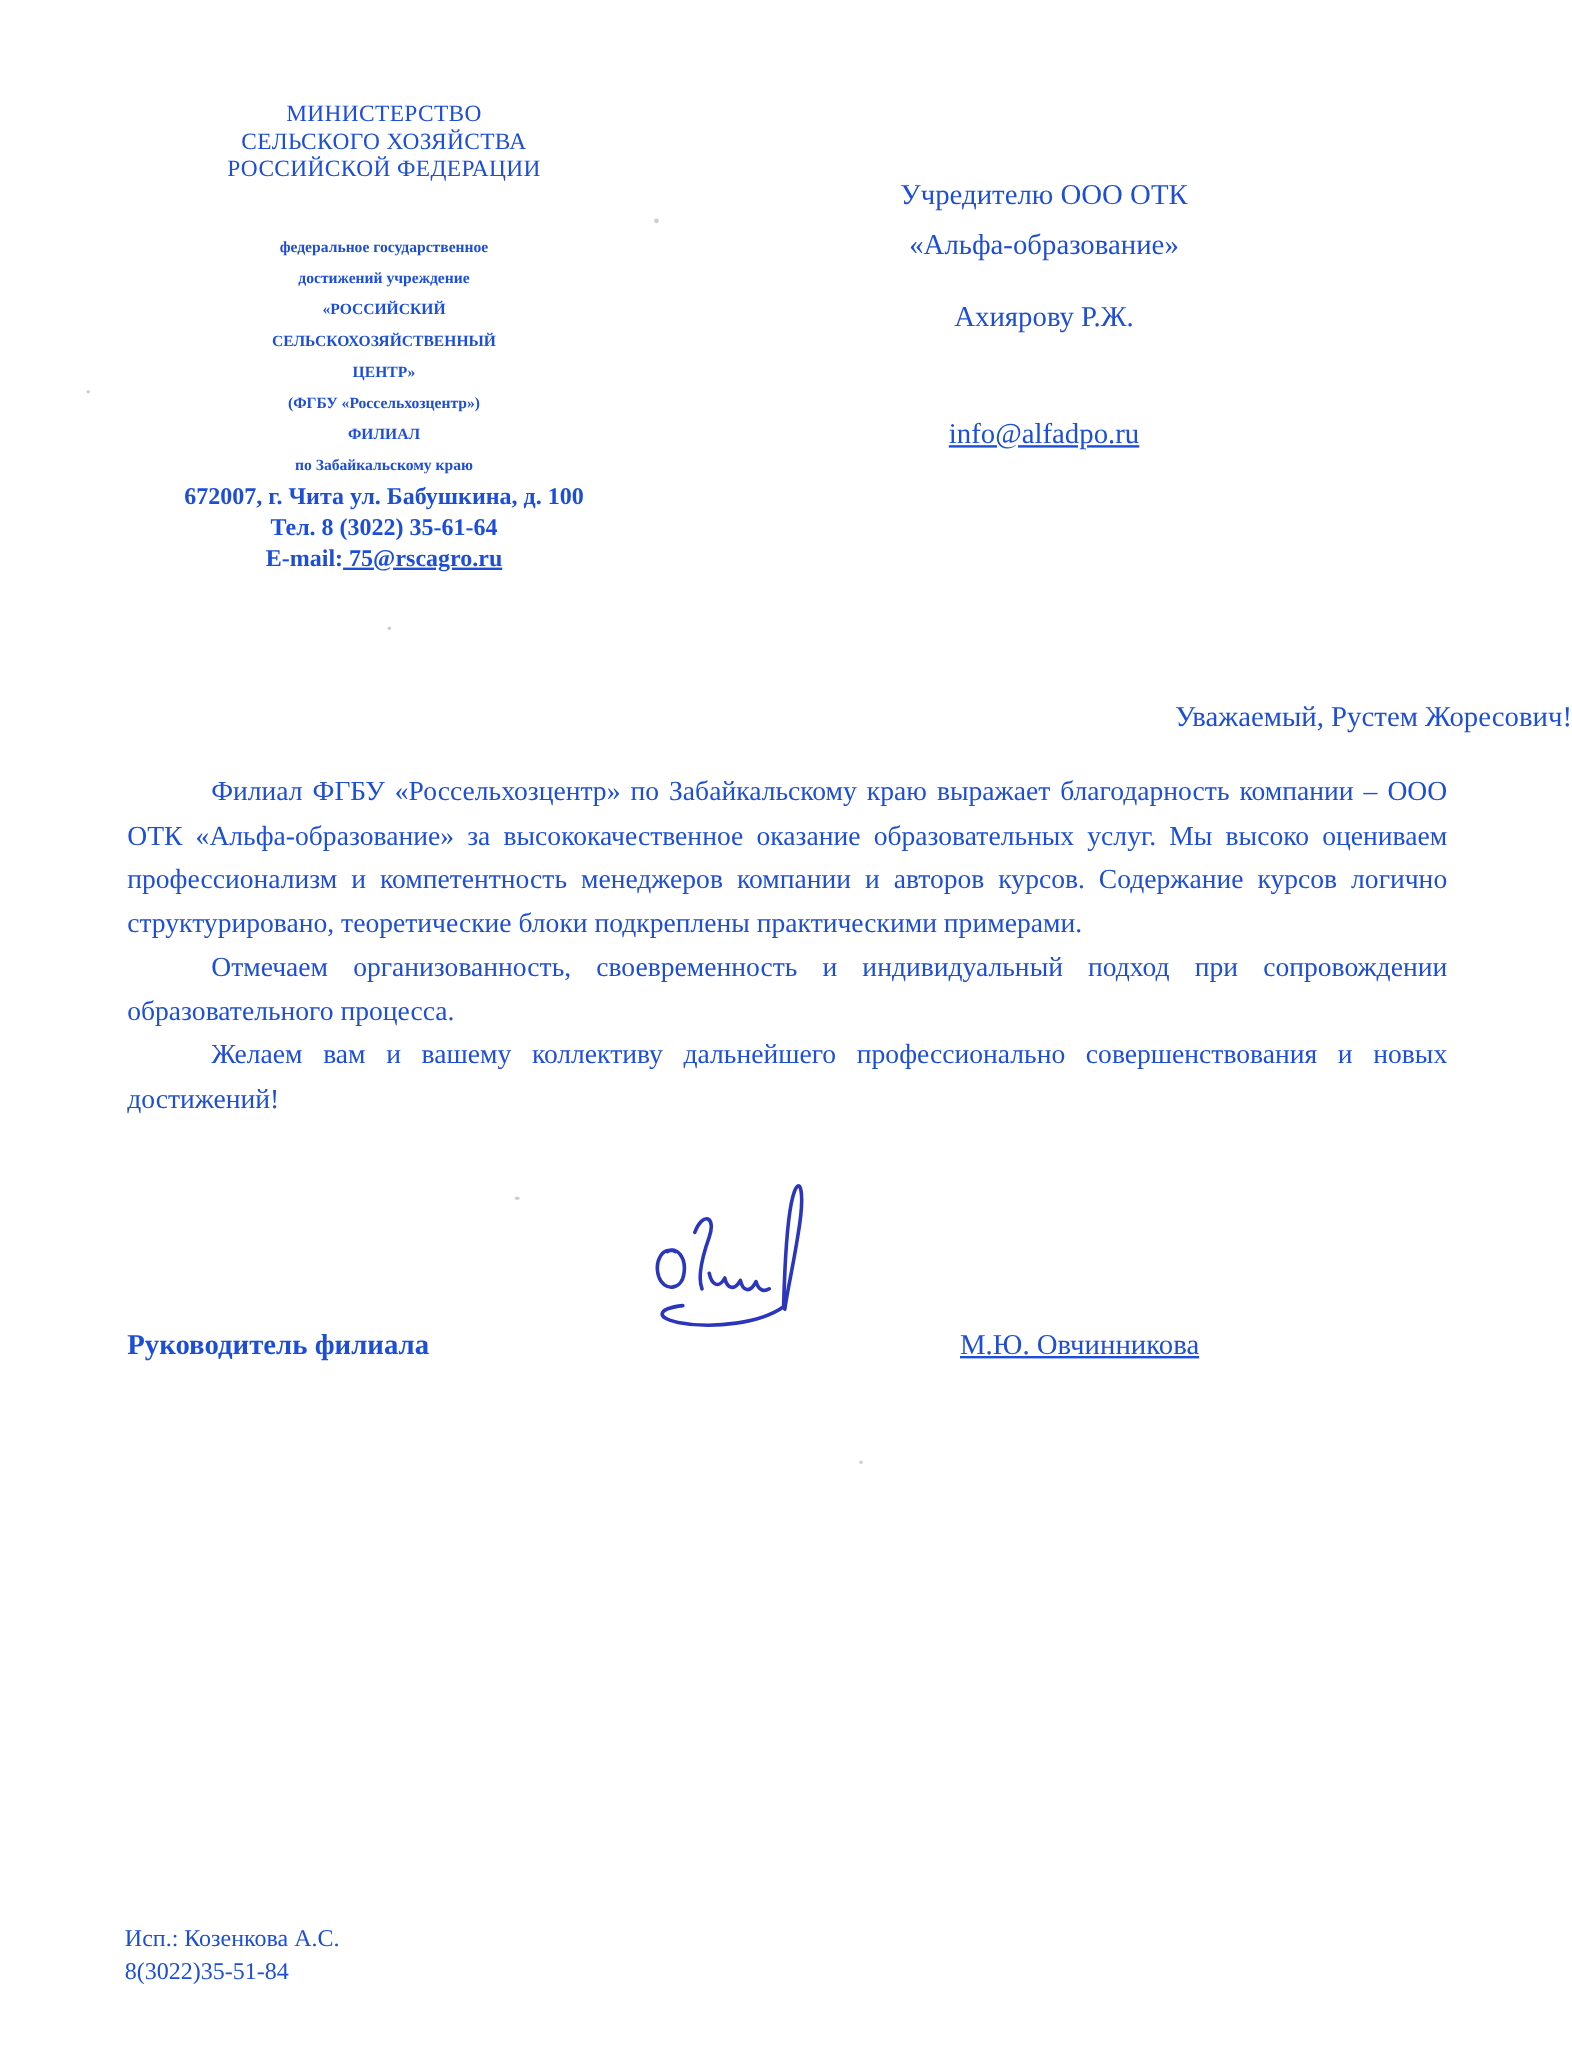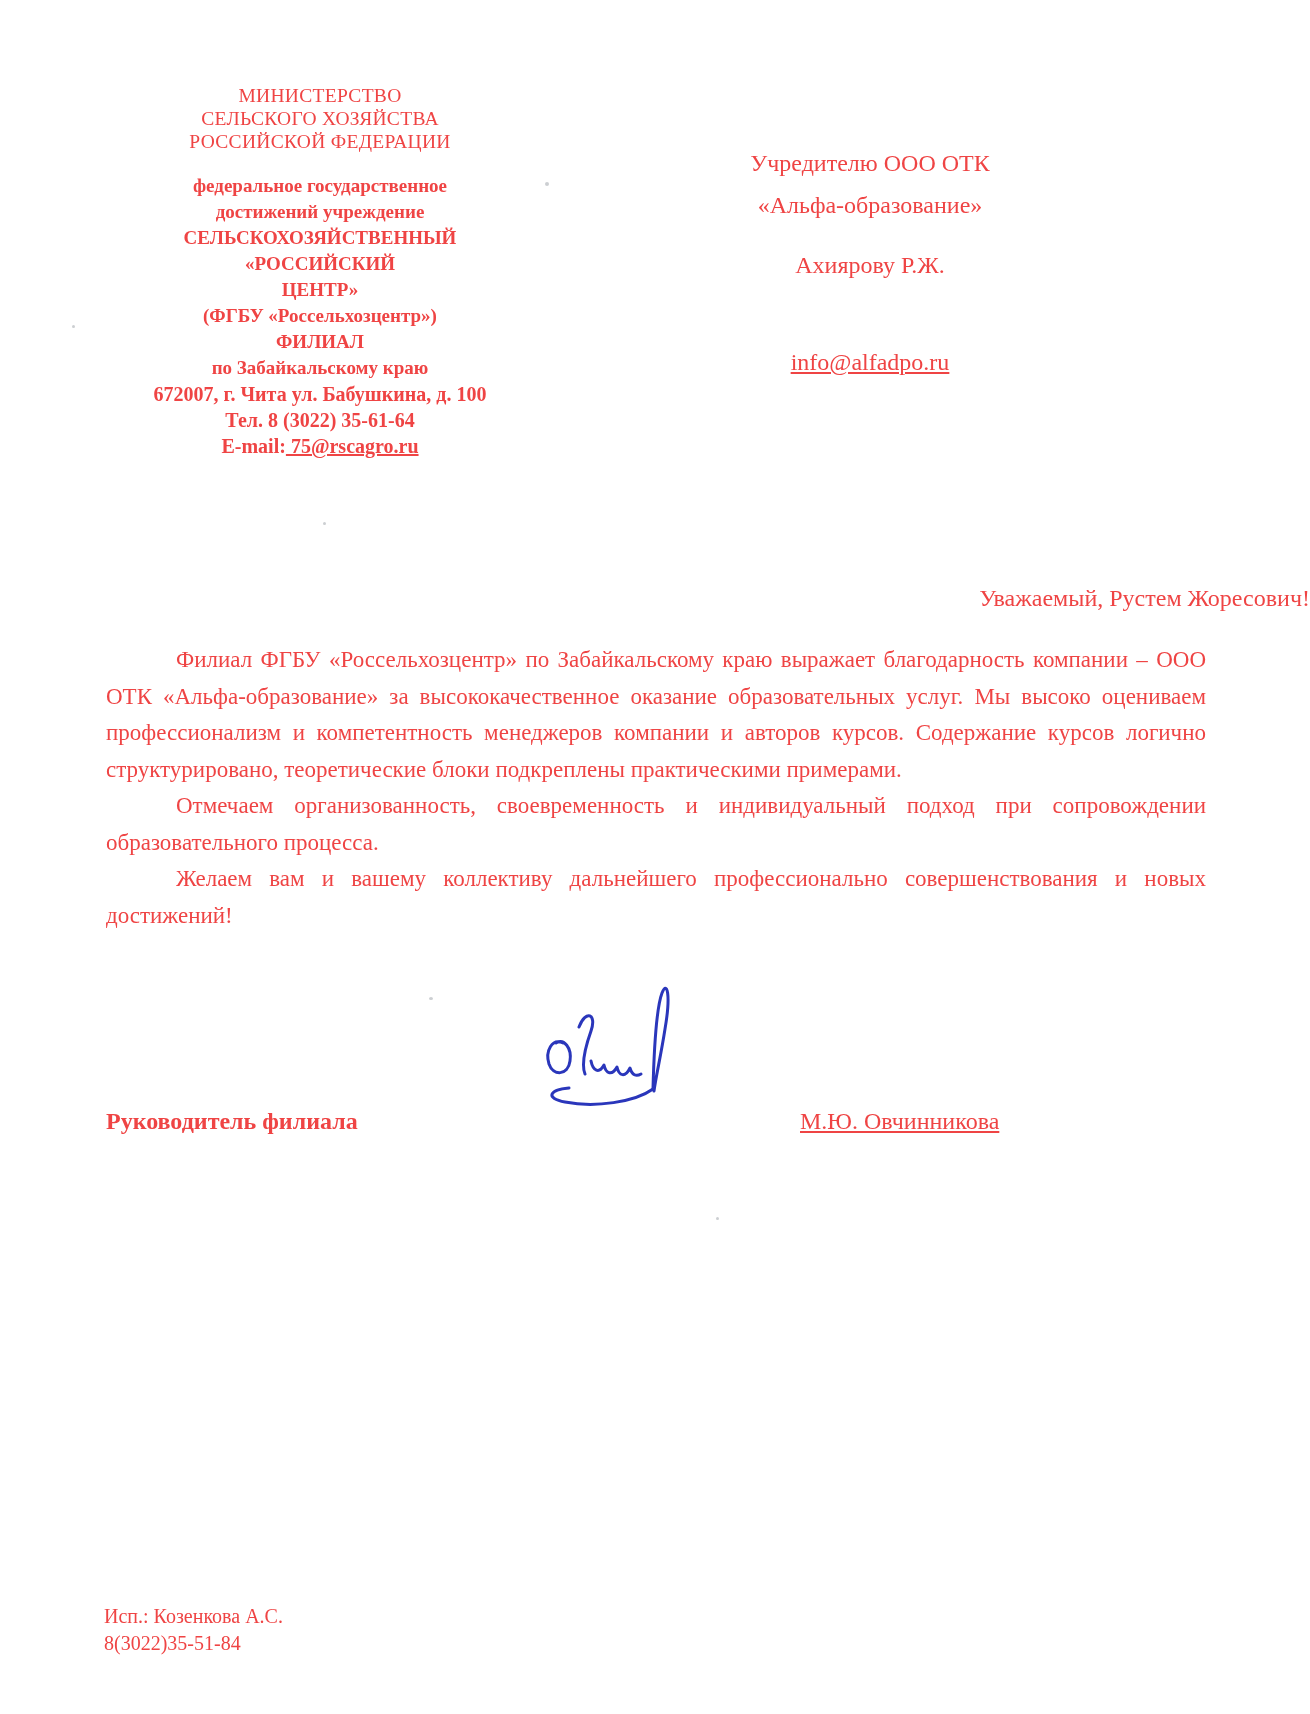--- a/index.html
+++ b/index.html
@@ -2,30 +2,30 @@
 <html lang="ru"><head>
 <meta charset="utf-8">
 <style>
   html,body{margin:0;padding:0;background:#e8e8e8;}
   .page{
     position:relative;
     width:1310px;height:1714px;
     margin:0 auto;
     background:#ffffff;
     font-family:"Liberation Serif","DejaVu Serif",serif;
-    color:#ef4444;
+    color:#1d4ed8;
     overflow:hidden;
   }
   
   .letterhead{
     position:absolute;left:95px;top:84px;width:450px;
     text-align:center;
   }
   .lh-ministry{font-size:19.5px;line-height:23px;font-weight:400;letter-spacing:.3px;}
-  .lh-org{margin-top:20px;font-size:19px;line-height:26px;font-weight:700;}
+  .lh-org{margin-top:40px;font-size:13px;line-height:26px;font-weight:700;}
   .lh-contact{font-size:20px;line-height:26px;font-weight:700;}
   .lh-ref{margin-top:30px;font-size:20.5px;}
   .u{text-decoration:underline;}
   .line{display:block;}
   
   .recipient{
     position:absolute;left:650px;top:142px;width:440px;
     text-align:center;font-size:24px;line-height:42px;
   }
   .recipient .name{display:block;margin-top:18px;}
@@ -59,22 +59,22 @@
 
   <div class="letterhead">
     <div class="lh-ministry">
       <span class="line">МИНИСТЕРСТВО</span>
       <span class="line">СЕЛЬСКОГО ХОЗЯЙСТВА</span>
       <span class="line">РОССИЙСКОЙ ФЕДЕРАЦИИ</span>
     </div>
     <div class="lh-org">
       <span class="line">федеральное государственное</span>
       <span class="line">достижений учреждение</span>
+      <span class="line">«РОССИЙСКИЙ</span>
       <span class="line">СЕЛЬСКОХОЗЯЙСТВЕННЫЙ</span>
-      <span class="line">«РОССИЙСКИЙ</span>
       <span class="line">ЦЕНТР»</span>
       <span class="line">(ФГБУ «Россельхозцентр»)</span>
       <span class="line">ФИЛИАЛ</span>
       <span class="line">по Забайкальскому краю</span>
     </div>
     <div class="lh-contact">
       <span class="line">672007, г. Чита ул. Бабушкина, д. 100</span>
       <span class="line">Тел.  8 (3022) 35-61-64</span>
       <span class="line"><span>E-mail:</span><span class="u">&nbsp;75@rscagro.ru</span></span>
     </div>

